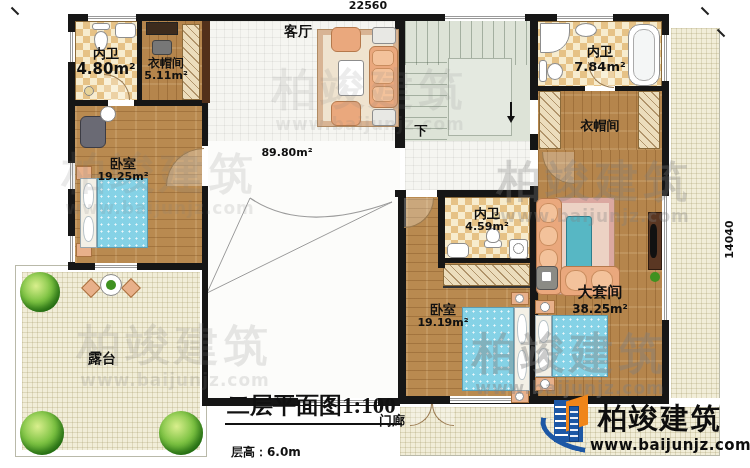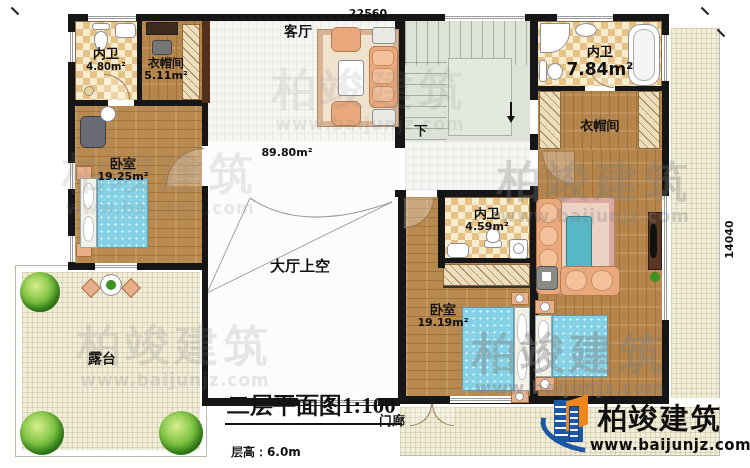--- a/index.html
+++ b/index.html
@@ -256,51 +256,54 @@
     <div class="wm-name">柏竣建筑</div>
     <div class="wm-site">www.baijunjz.com</div>
   </div>
   <div class="wm" style="left:420px;top:330px;width:300px;opacity:.40;">
     <div class="wm-name">柏竣建筑</div>
     <div class="wm-site">www.baijunjz.com</div>
   </div>
 
   <div class="label" style="left:75px;top:46px;width:62px;">
     <div style="font-size:13px;">内卫</div>
-    <div style="font-size:10px;">4.80m²</div>
+    <div style="font-size:15px;">4.80m²</div>
   </div>
   <div class="label" style="left:134px;top:56px;width:64px;">
     <div style="font-size:12px;">衣帽间</div>
     <div style="font-size:11px;">5.11m²</div>
   </div>
   <div class="label" style="left:268px;top:23px;width:60px;font-size:14px;">客厅</div>
   <div class="label" style="left:252px;top:147px;width:70px;font-size:11px;">89.80m²</div>
   <div class="label" style="left:565px;top:44px;width:70px;">
     <div style="font-size:13px;">内卫</div>
-    <div style="font-size:17px;">7.84m²</div>
+    <div style="font-size:13px;">7.84m²</div>
   </div>
   <div class="label" style="left:568px;top:118px;width:64px;font-size:13px;">衣帽间</div>
   <div class="label" style="left:88px;top:156px;width:70px;">
     <div style="font-size:13px;">卧室</div>
     <div style="font-size:11px;">19.25m²</div>
   </div>
-  <div class="label" style="left:252px;top:258px;width:96px;font-size:15px;">大厅上空</div>
   <div class="label" style="left:452px;top:206px;width:70px;">
     <div style="font-size:13px;">内卫</div>
     <div style="font-size:11px;">4.59m²</div>
   </div>
+  <div class="label" style="left:560px;top:284px;width:80px;">
+    <div style="font-size:15px;">大套间</div>
+    <div style="font-size:12px;">38.25m²</div>
+  </div>
   <div class="label" style="left:408px;top:302px;width:70px;">
     <div style="font-size:13px;">卧室</div>
     <div style="font-size:11px;">19.19m²</div>
   </div>
   <div class="label" style="left:72px;top:350px;width:60px;font-size:14px;">露台</div>
   <div class="label" style="left:370px;top:413px;width:44px;font-size:13px;">门廊</div>
   <div class="label" style="left:410px;top:123px;width:22px;font-size:13px;">下</div>
 
-  <div class="label" style="left:333px;top:8px;width:70px;font-size:11px;">22560</div>
+  <div class="label" style="left:333px;top:0;width:70px;font-size:11px;">22560</div>
   <div class="label" style="left:700px;top:233px;width:60px;font-size:11px;transform:rotate(-90deg);transform-origin:center;">14040</div>
   <div class="tick" style="left:10px;top:10px;"></div>
   <div class="tick" style="left:700px;top:10px;"></div>
   <div class="tick" style="left:716px;top:32px;"></div>
 
   <div class="title-main" style="left:225px;top:390px;font-family:Liberation Serif, serif;">二层平面图1:100</div>
   <div class="title-sub" style="left:231px;top:444px;">
     <span>层高：</span><span>6.0m</span>
   </div>
 

